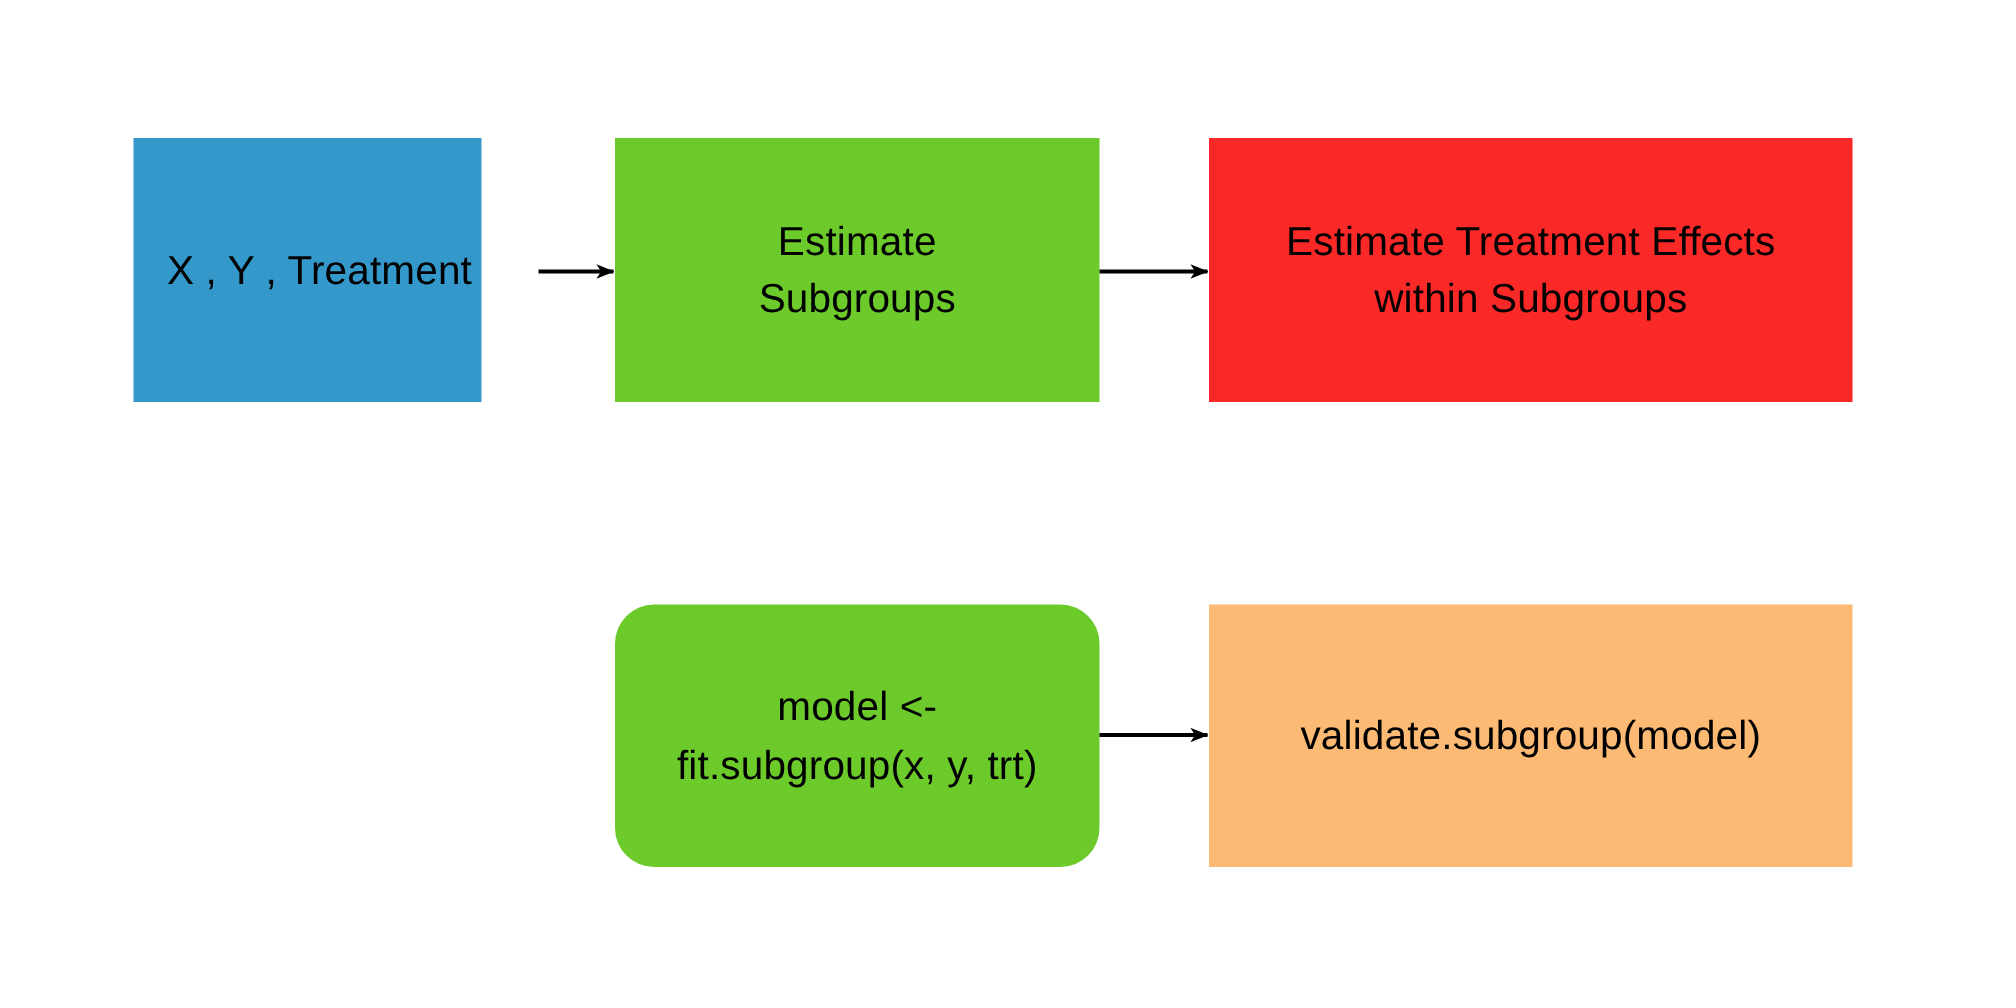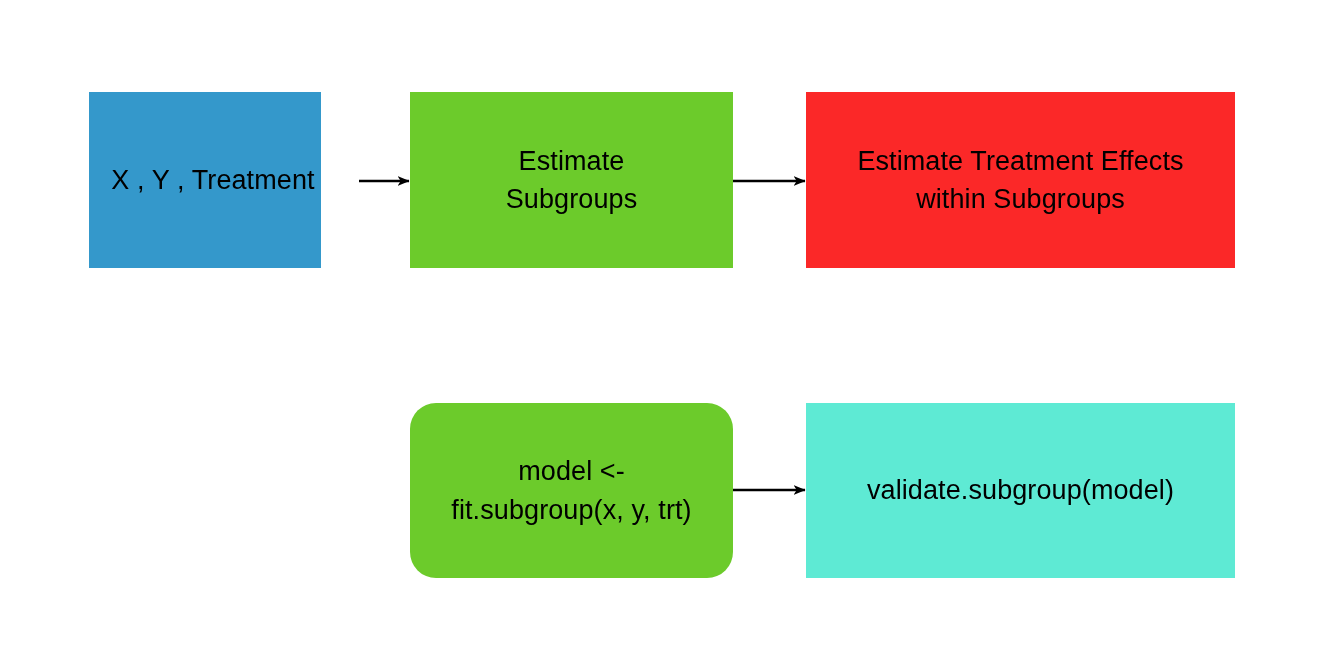--- a/index.html
+++ b/index.html
@@ -85,21 +85,21 @@
   <div class="node" id="node-estimate-effects" style="background:#fb2828;">
     <span class="node-label">Estimate Treatment Effects
 within Subgroups</span>
   </div>
 
   <div class="node" id="node-fit-subgroup" style="background:#6ccb2b;border-radius:26px;">
     <span class="node-label">model &lt;-
 fit.subgroup(x, y, trt)</span>
   </div>
 
-  <div class="node" id="node-validate-subgroup" style="background:#5eead4;">
+  <div class="node" id="node-validate-subgroup" style="background:#fdba74;">
     <span class="node-label">validate.subgroup(model)</span>
   </div>
 
   <svg id="arrow-layer" viewBox="0 0 1344 672" width="1344" height="672">
     <defs>
       <marker id="ah" markerWidth="12" markerHeight="10" refX="11.4" refY="5" orient="auto" markerUnits="userSpaceOnUse">
         <path d="M0,0.2 L12,5 L0,9.8 L3.1,5 Z" fill="#000000"></path>
       </marker>
     </defs>
 

